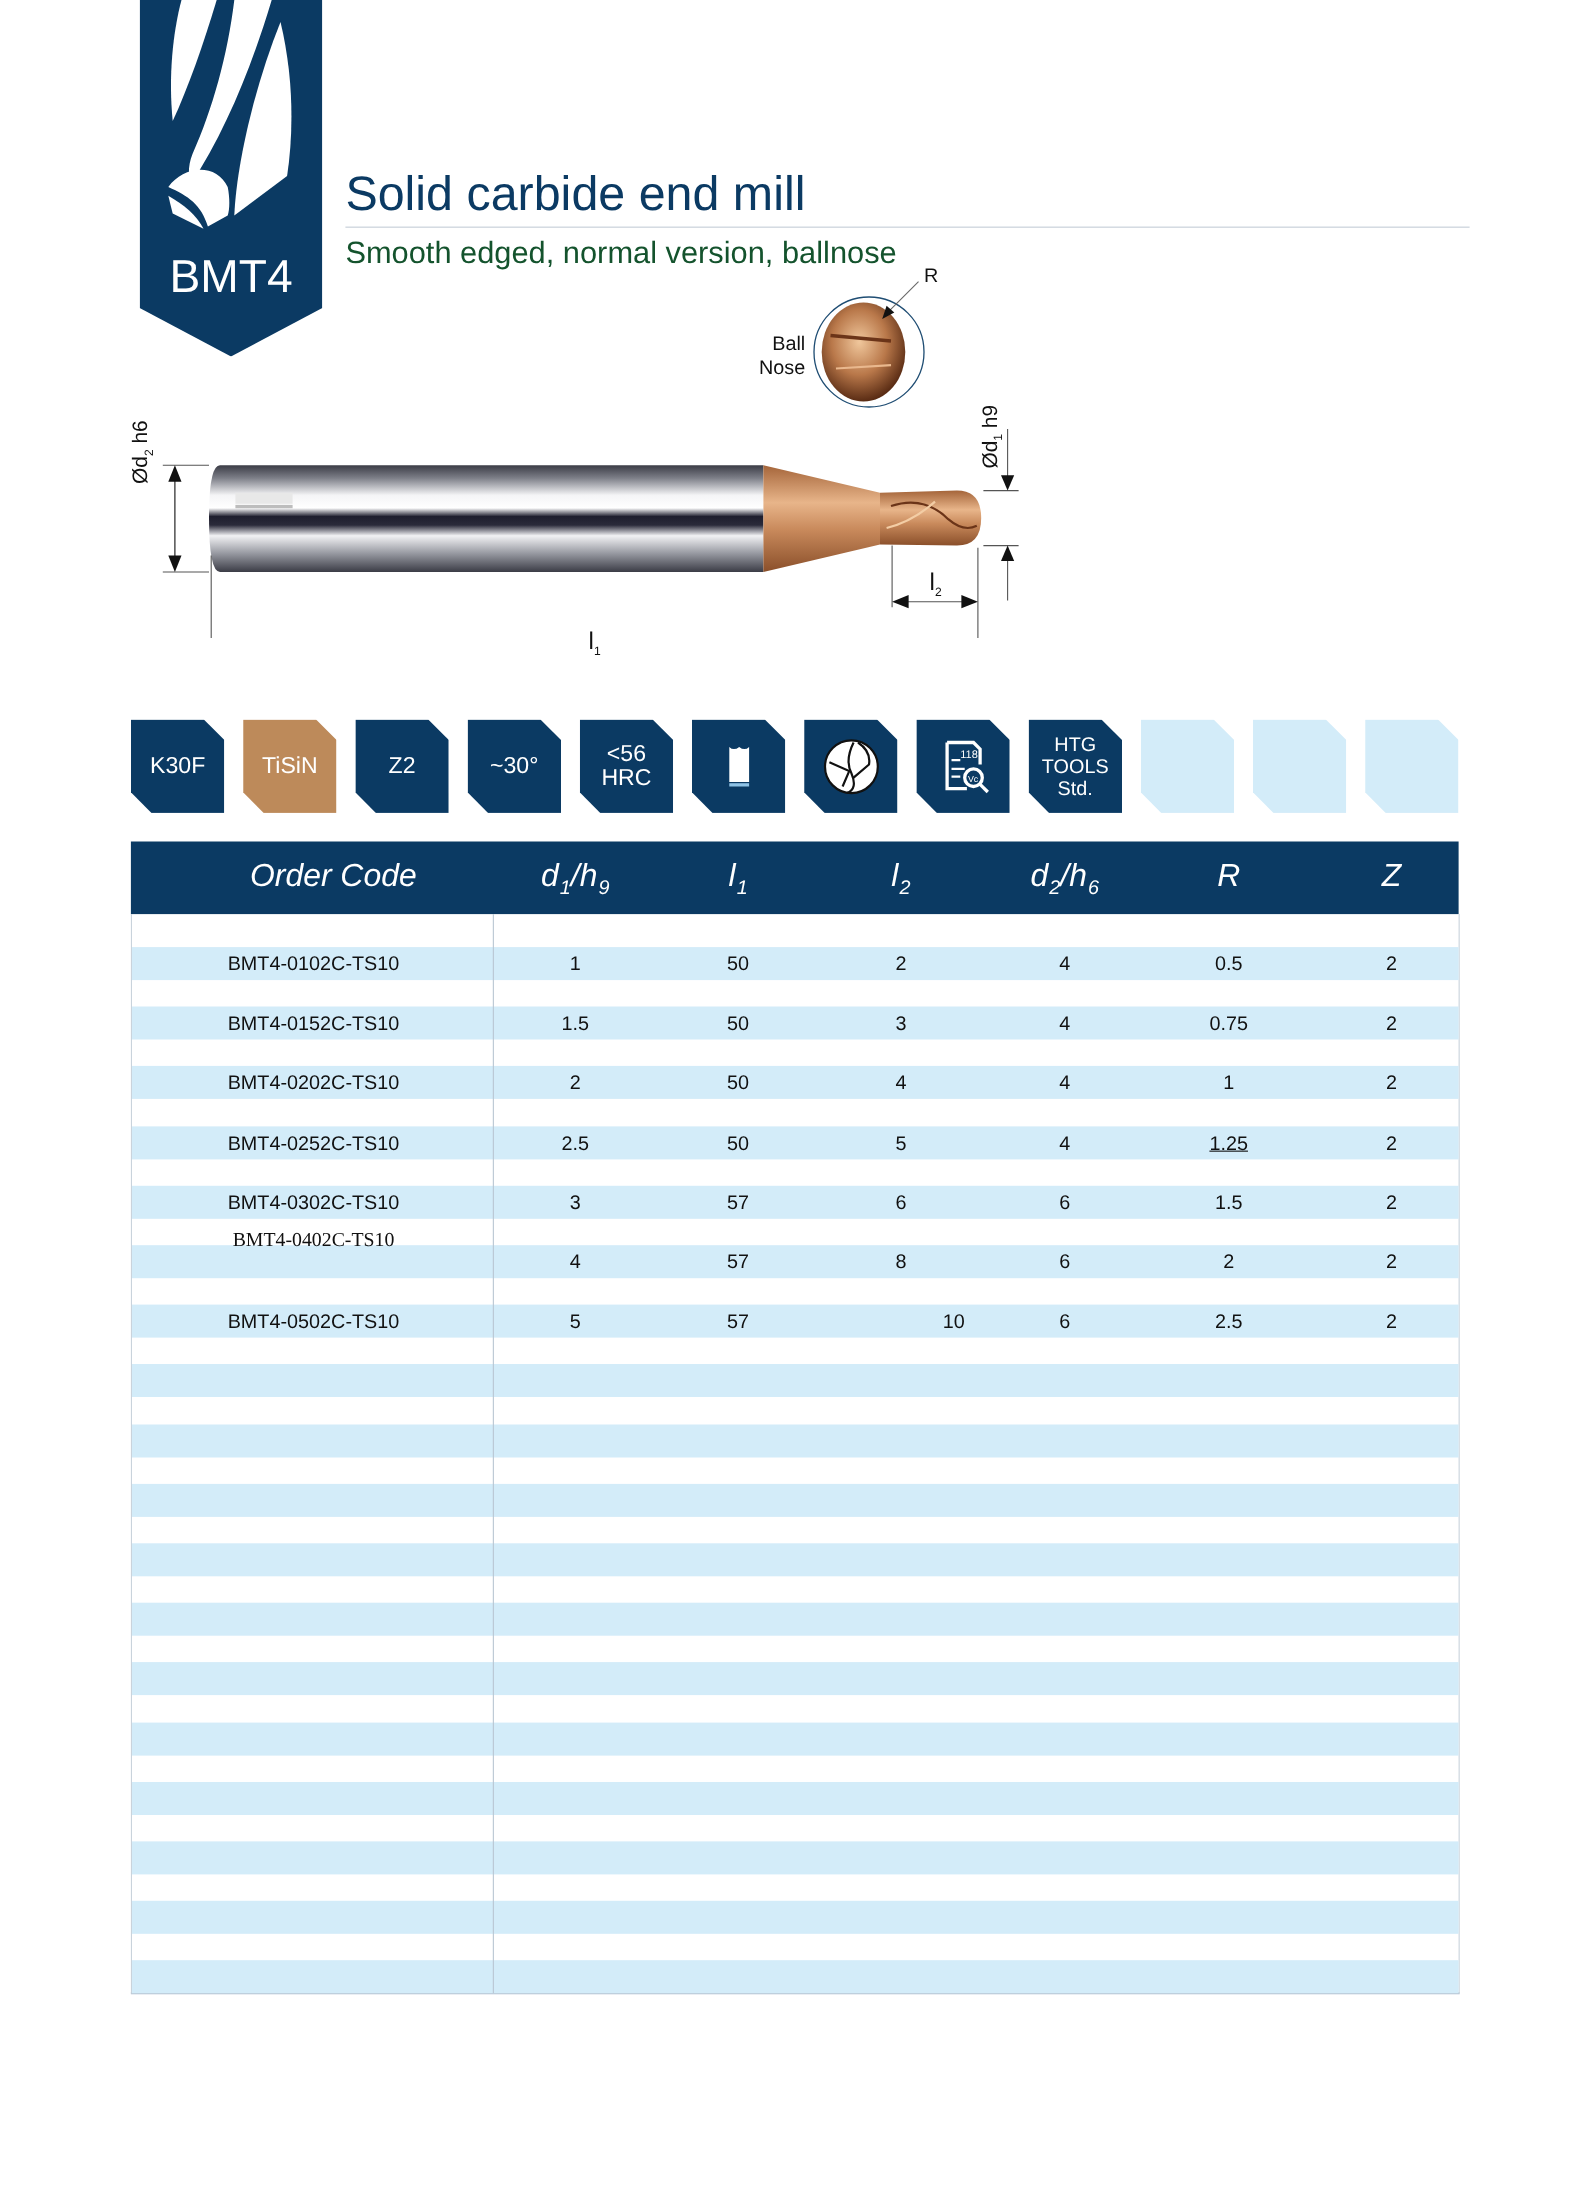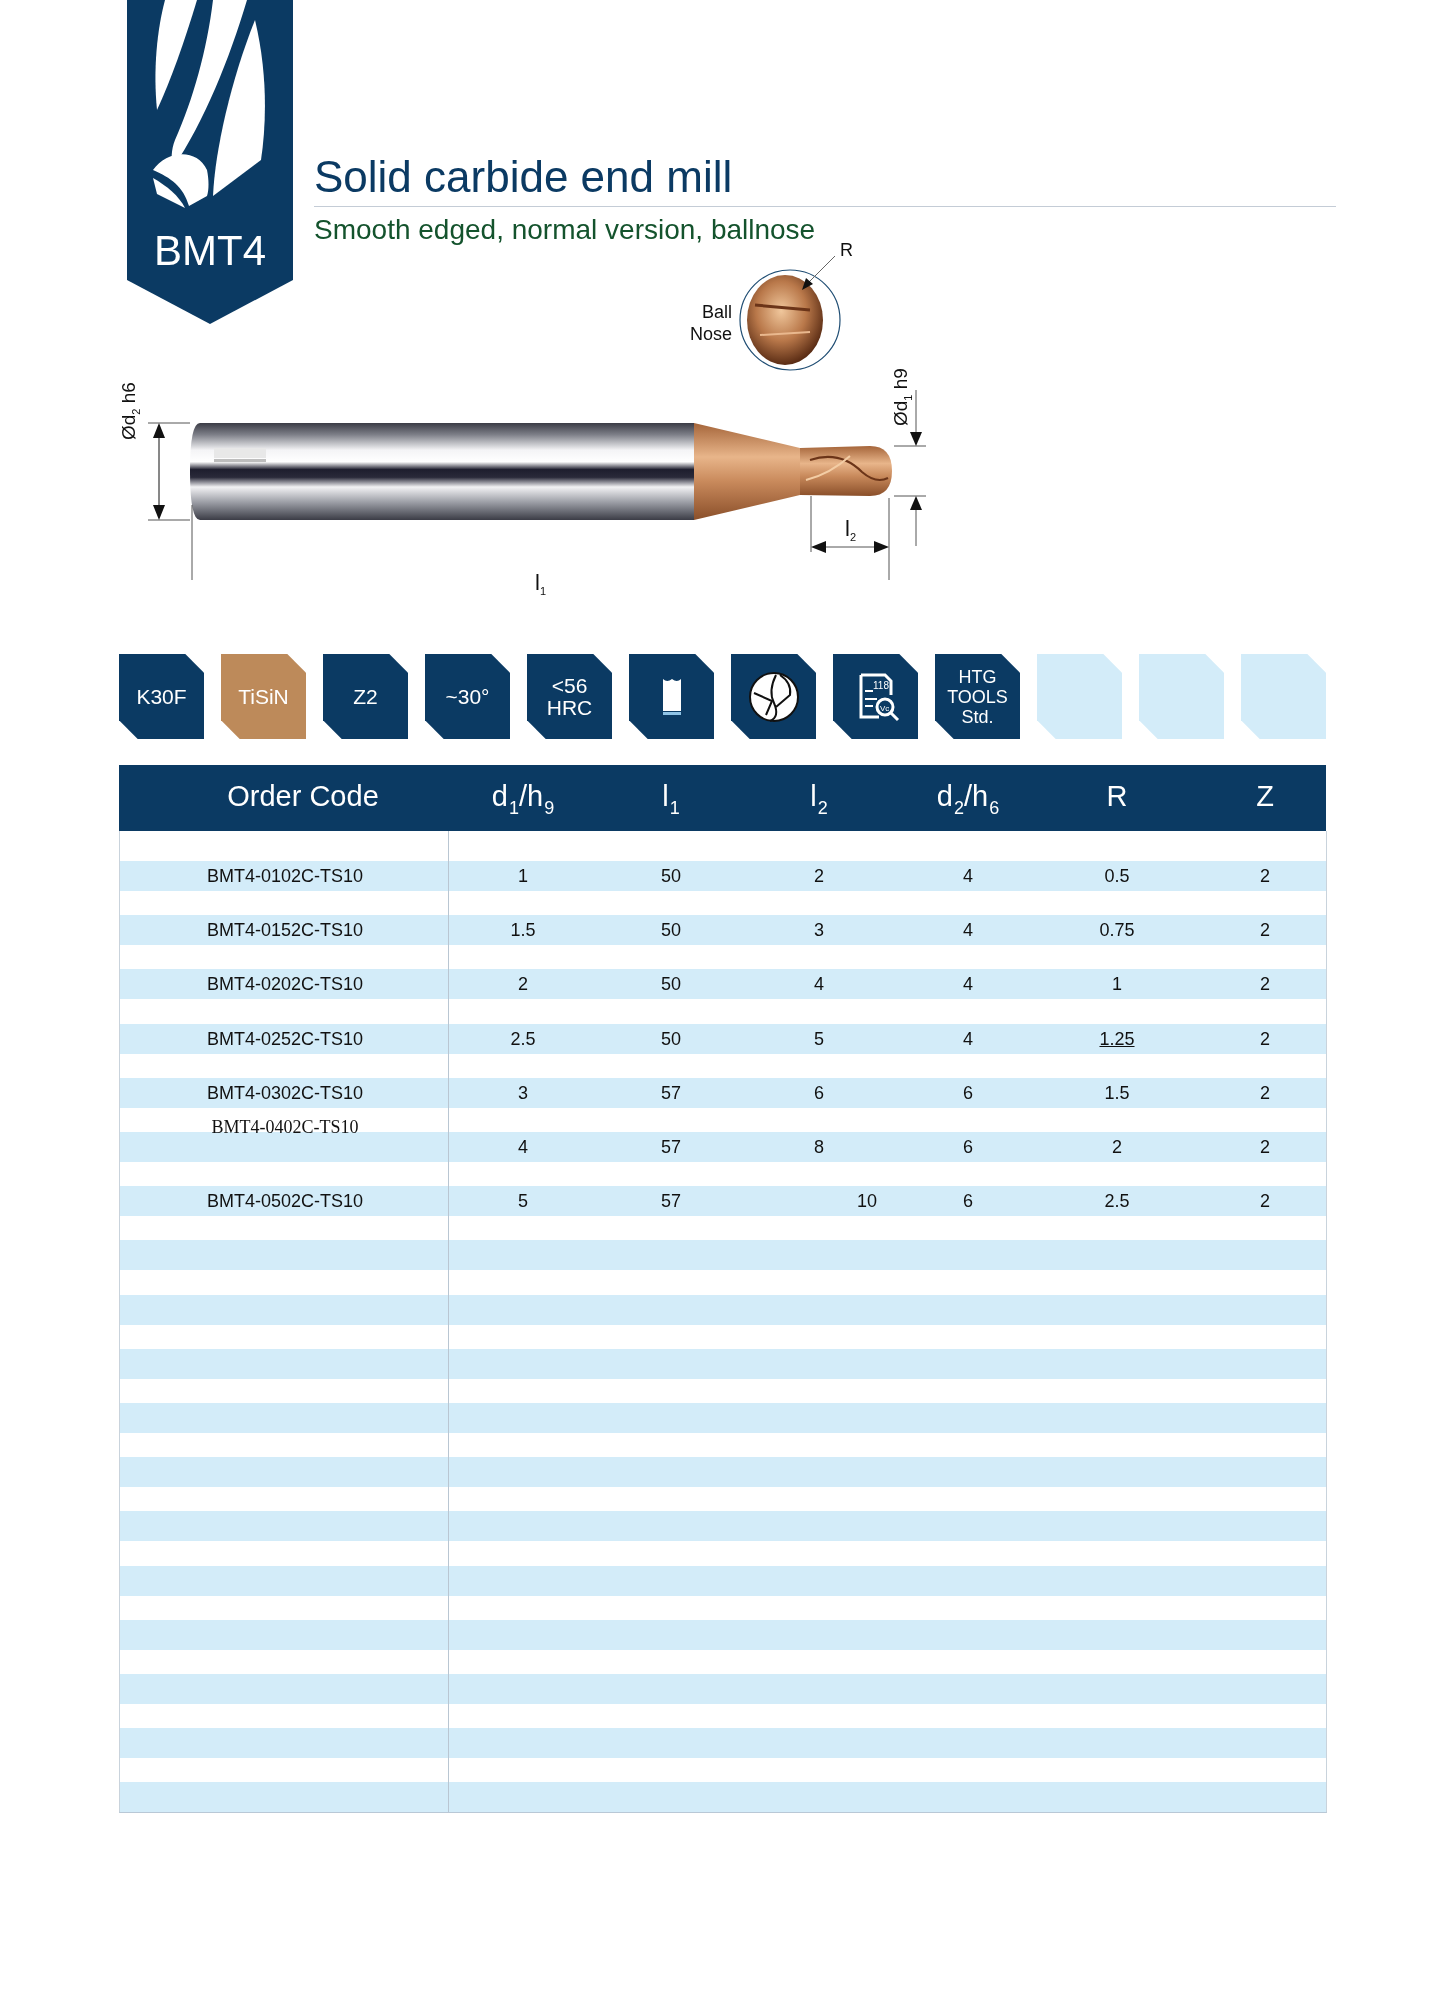--- a/index.html
+++ b/index.html
@@ -23,21 +23,21 @@
            clip-path: polygon(0 0, 78% 0, 100% 22%, 100% 100%, 22% 100%, 0 78%);
            display:flex; align-items:center; justify-content:center; text-align:center;
            color:#fff; font-size:21px; line-height:22px; }
   .badge.dark { background:#0b3a63; }
   .badge.copper { background:#bd8a5a; }
   .badge.empty { background:#d3ecf9; }
   .badge.small-text { font-size:18px; line-height:20px; }
 
   
   #tbl-header { left:119px; top:765px; width:1207px; height:66px; background:#0b3a63; }
-  .th { position:absolute; top:0; height:66px; line-height:62px; color:#fff; font-size:29px; text-align:right; transform:translateX(-50%); white-space:nowrap; }
+  .th { position:absolute; top:0; height:66px; line-height:62px; color:#fff; font-size:29px; text-align:right; transform:translateX(-50%); white-space:nowrap;font-style:italic; }
   .th sub { font-size:18px; vertical-align:-8px; margin-left:1px; }
   #tbl-body { left:119px; top:831px; width:1206px; height:980px; border-left:1px solid #c9d3dc; border-right:1px solid #c9d3dc; border-bottom:2px solid #b9c8d6; }
   .stripe { position:absolute; left:0; width:100%; height:30px; background:#d3ecf9; }
   #col-divider { left:448px; top:831px; width:1px; height:981px; background:#b9c6d2; }
   .cell { position:absolute; height:30px; line-height:30px; font-size:18px; color:#111; text-align:center; transform:translateX(-50%); white-space:nowrap; }
 </style>
 </head>
 <body>
 
 <svg id="banner" class="abs" viewBox="0 0 166 324">

